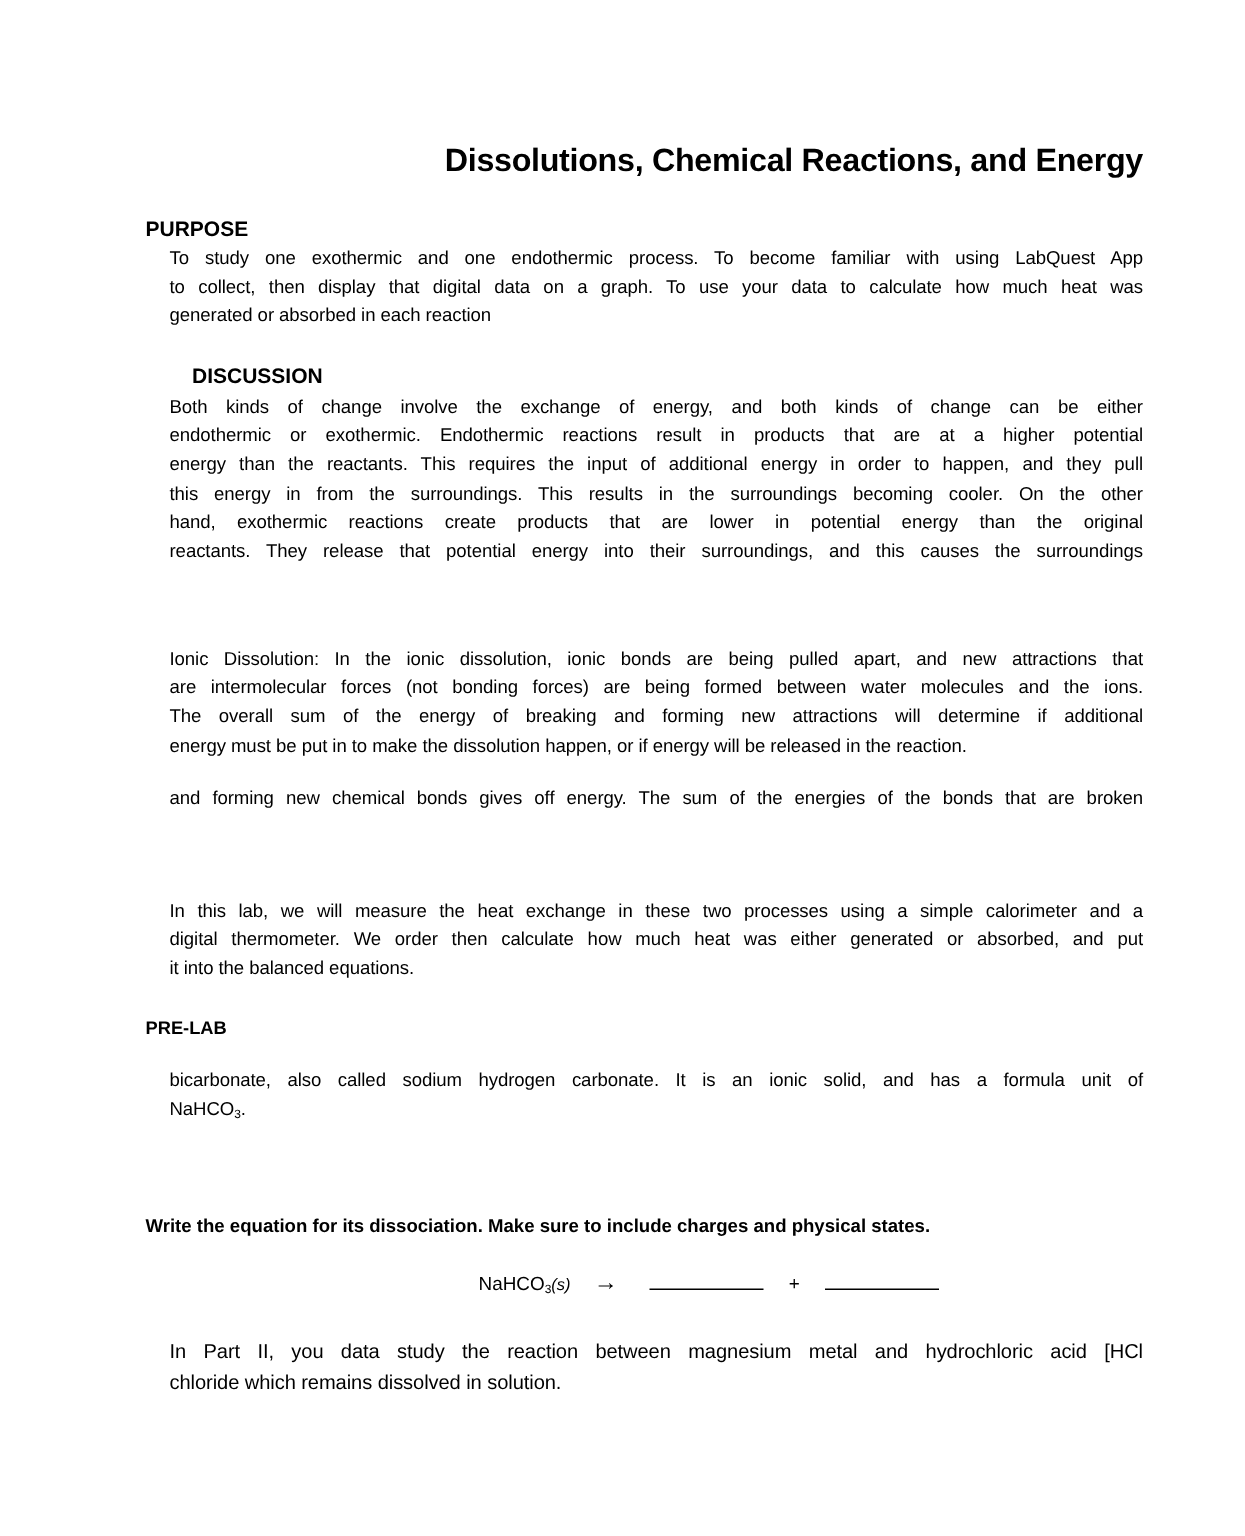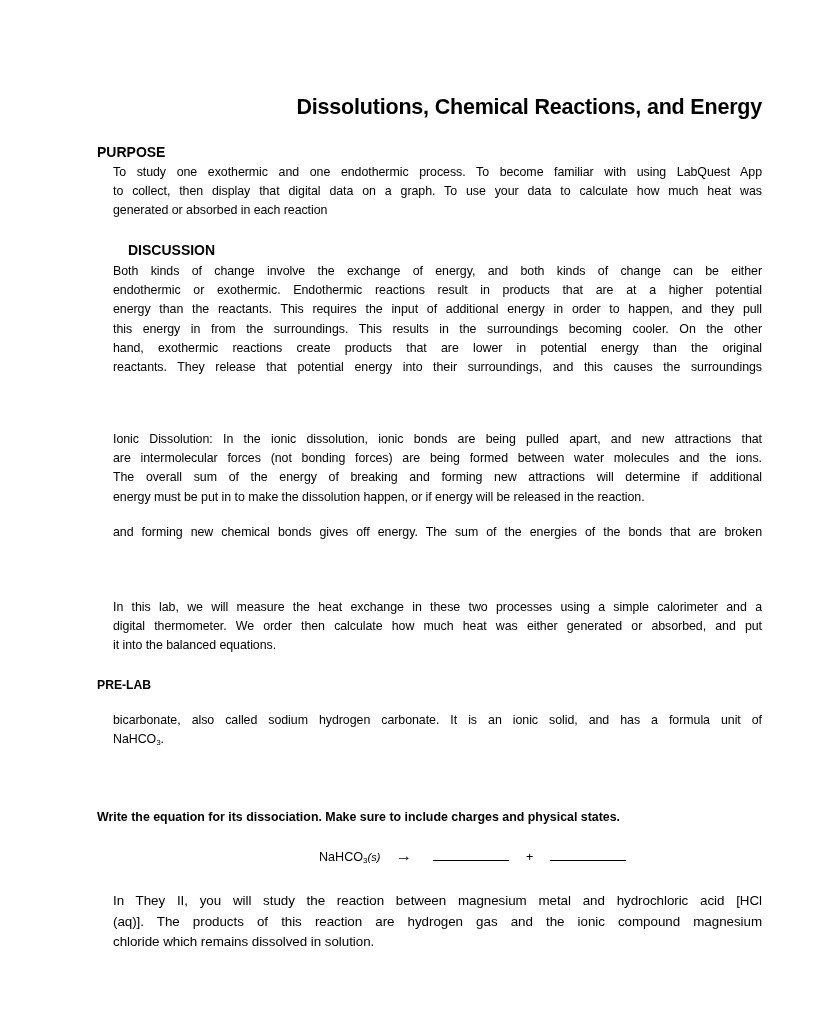--- a/index.html
+++ b/index.html
@@ -91,18 +91,17 @@
 
   <div class="equation">
     <span><span>NaHCO</span><sub>3</sub><span class="state">(s)</span></span>
     <span class="arrow">→</span>
     <span class="blank"></span>
     <span class="plus">+</span>
     <span class="blank2"></span>
   </div>
 
   <div class="para" style="top:891px; font-size:13.4px; line-height:20.5px;">
-    <span class="ln">In They II, you will study the reaction between magnesium metal and hydrochloric acid [HCl</span>
-    <span class="ln">(aq)]. The products of this reaction are hydrogen gas and the ionic compound magnesium</span>
+    <span class="ln">In Part II, you data study the reaction between magnesium metal and hydrochloric acid [HCl</span>
     <span class="ln last">chloride which remains dissolved in solution.</span>
   </div>
 
 </div>
 
 </body></html>

